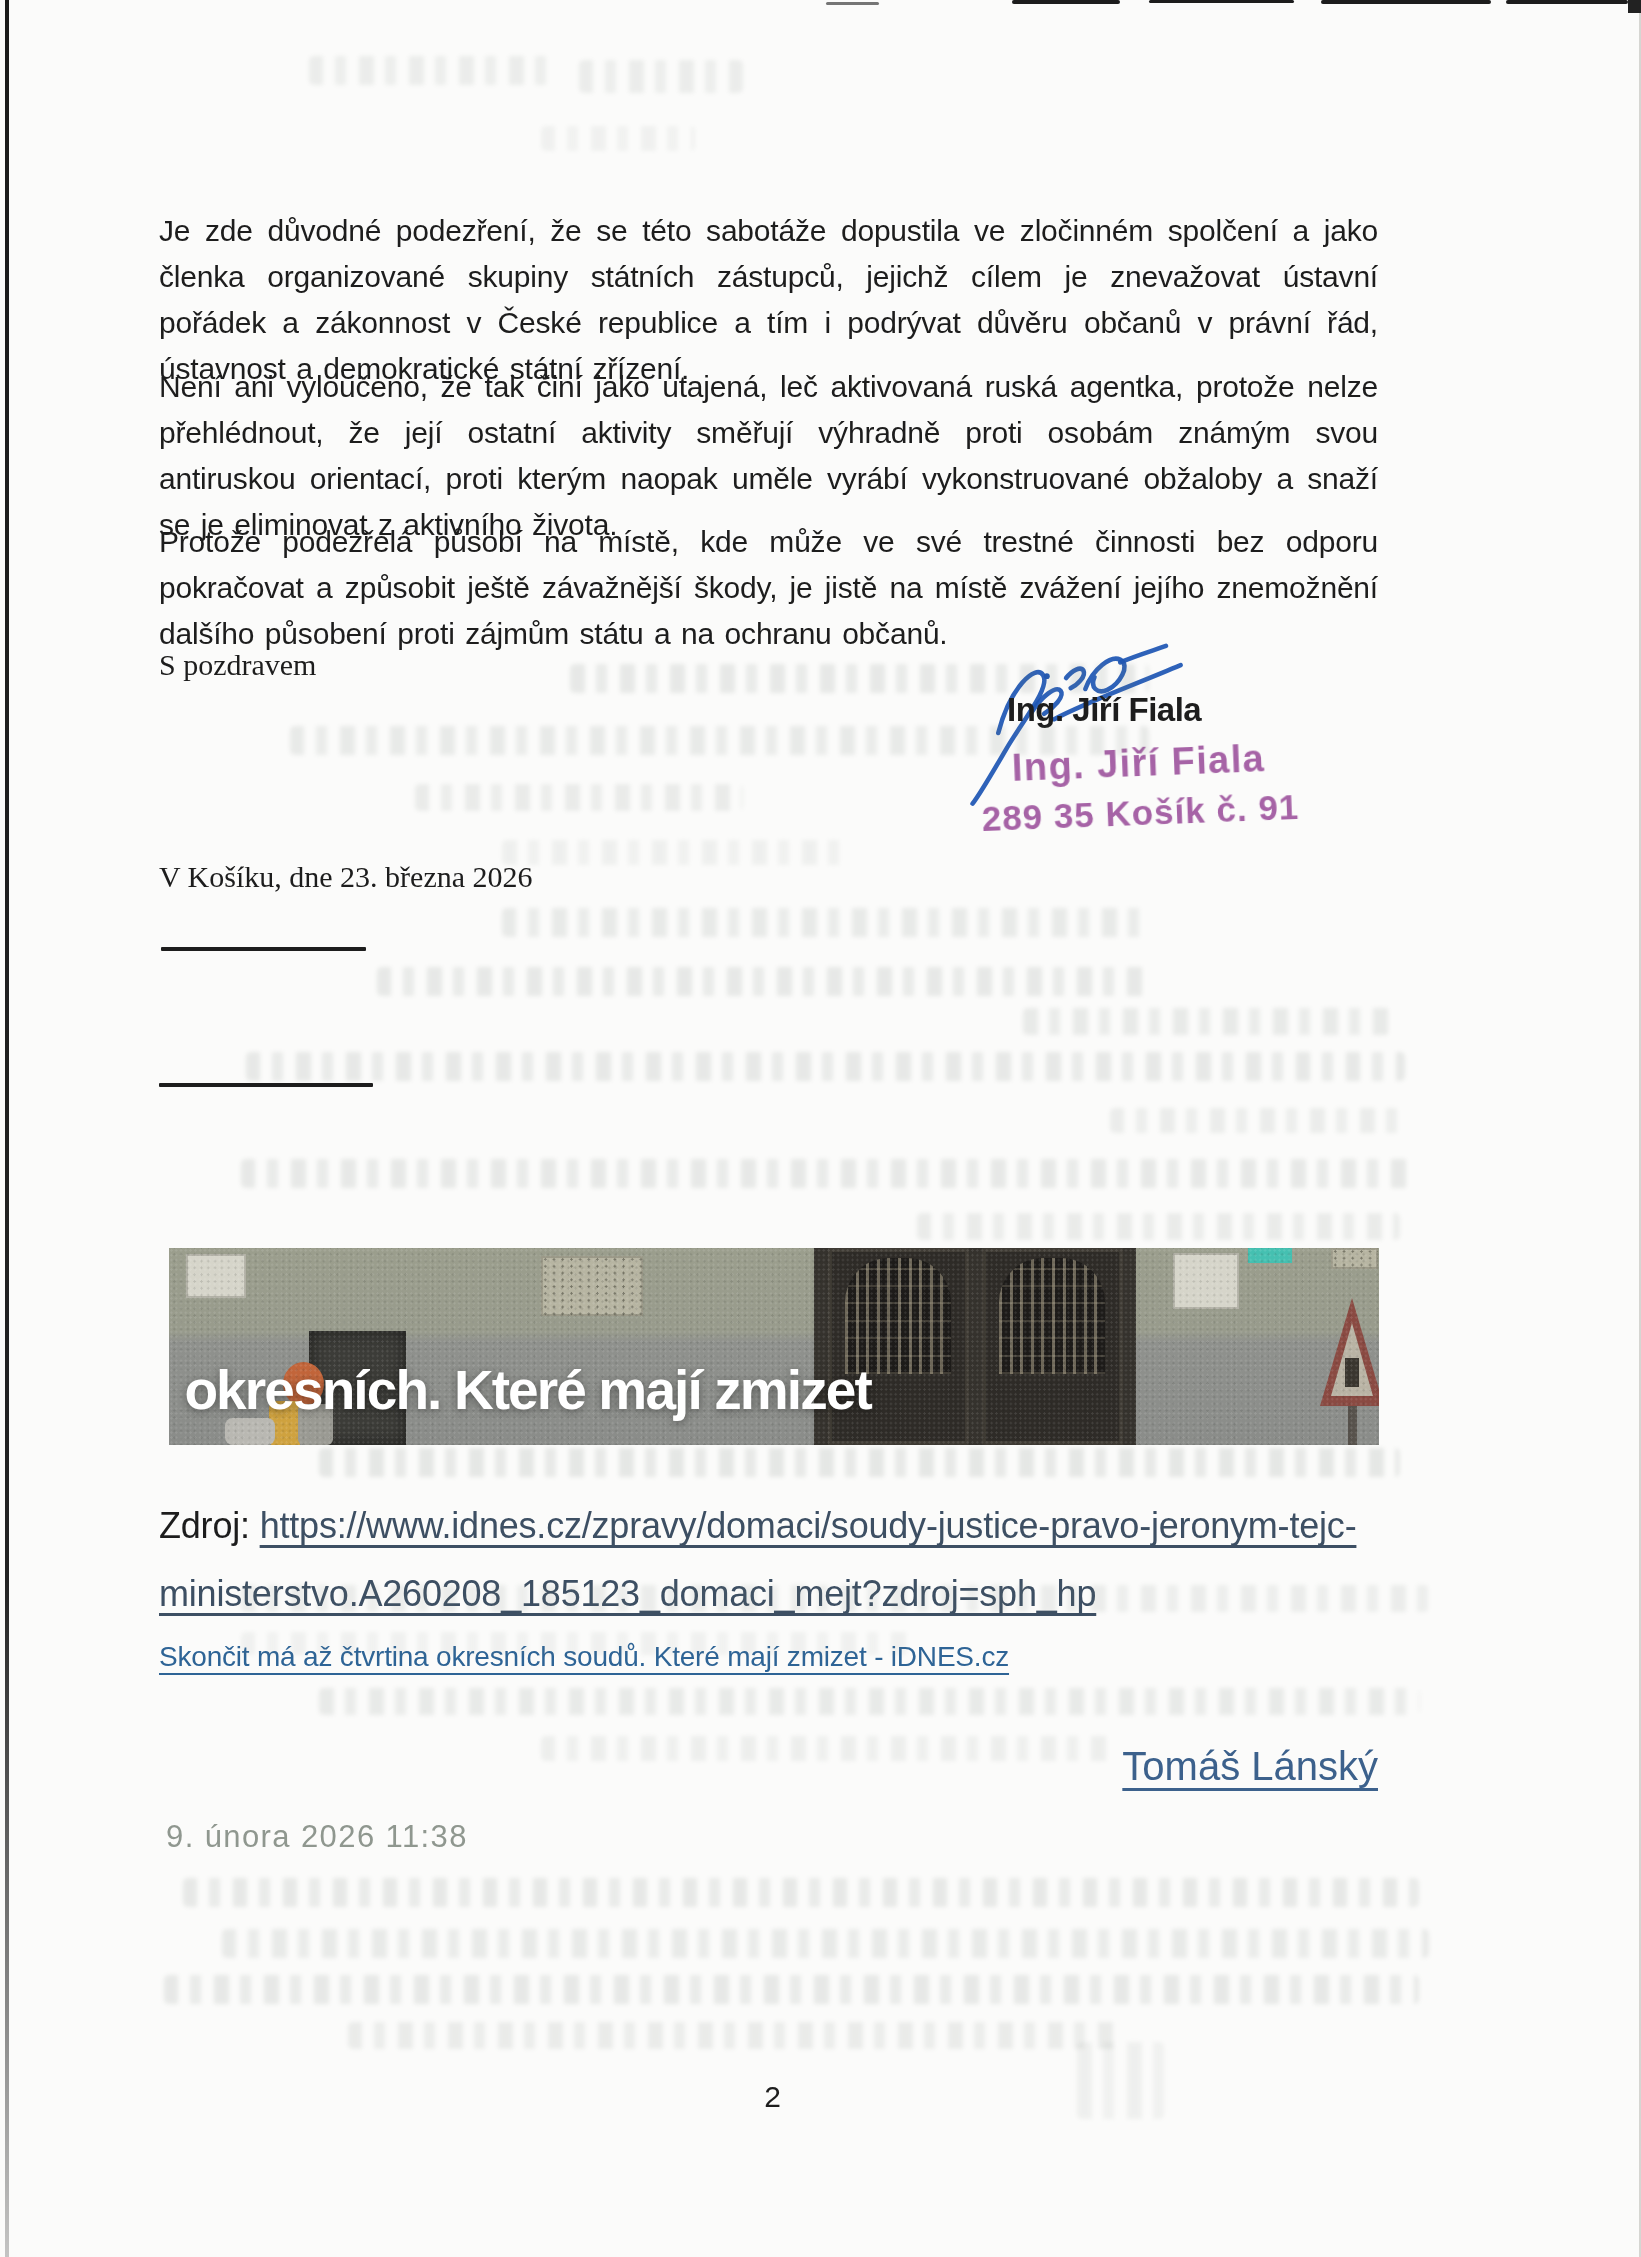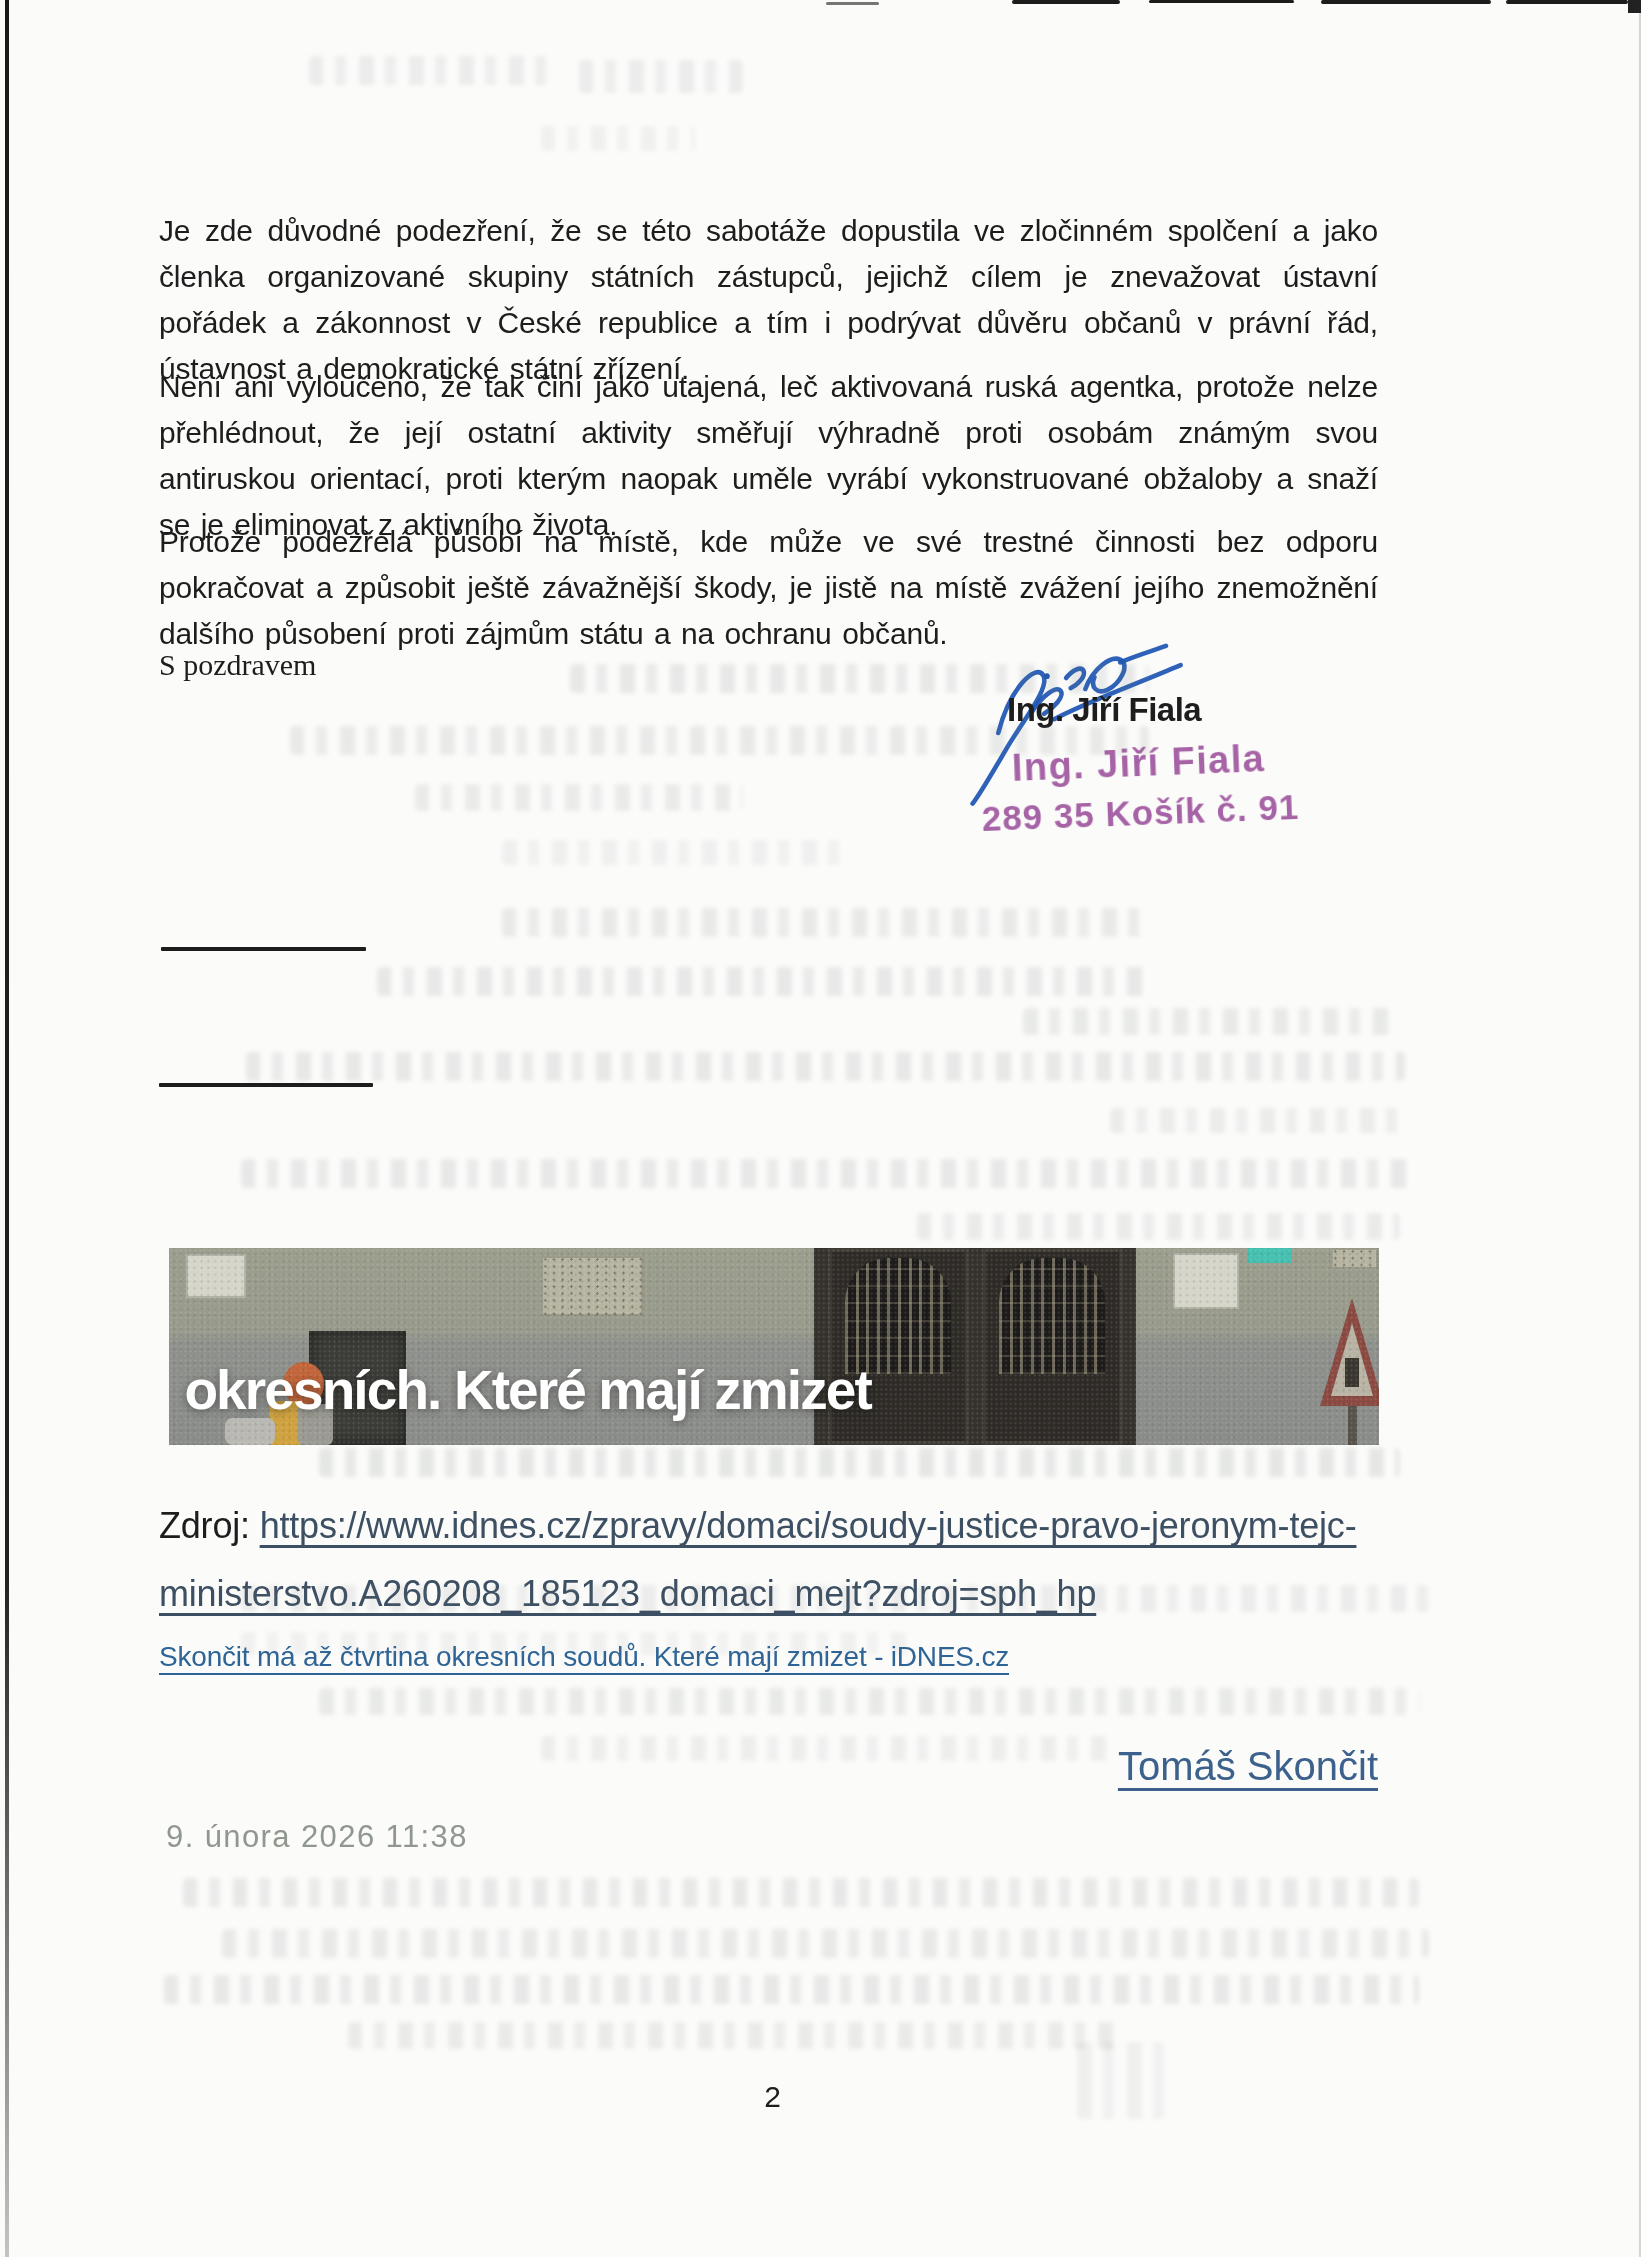--- a/index.html
+++ b/index.html
@@ -112,20 +112,21 @@
     <path d="M118,97 C152,79 204,60 256,38"></path>
     <circle cx="110" cy="50" r="3.2" fill="#1e56b4" stroke="none"></circle>
   </svg>
   <div class="sig-name">Ing. Jiří Fiala</div>
 
   <div class="stamp">
     <div class="s1">Ing. Jiří Fiala</div>
     <div class="s2">289 35 Košík č. 91</div>
   </div>
 
+  <div class="line-text" style="top:857px">V Košíku, dne 23. března 2026</div>
 
   <div class="rule" style="left:161px;top:947px;width:205px"></div>
   <div class="rule" style="left:159px;top:1083px;width:214px"></div>
 
   <div class="banner">
     <div class="plaque light" style="left:17.4px;top:5.8px;width:60px;height:44px"></div>
     <div class="plaque" style="left:372px;top:7.7px;width:102px;height:60px"></div>
     <div class="plaque" style="left:729px;top:4.8px;width:97px;height:64px"></div>
     <div class="plaque light" style="left:1004px;top:4.8px;width:66px;height:56px"></div>
     <div class="teal-plaque" style="left:1079px;top:0;width:44px;height:14.5px"></div>
@@ -161,21 +162,21 @@
   </div>
 
   <div class="zdroj">
     <span>Zdroj:</span>
     <span> </span>
     <span class="url">https://www.idnes.cz/zpravy/domaci/soudy-justice-pravo-jeronym-tejc-ministerstvo.A260208_185123_domaci_mejt?zdroj=sph_hp</span>
   </div>
 
   <div class="related">Skončit má až čtvrtina okresních soudů. Které mají zmizet - iDNES.cz</div>
 
-  <div class="author">Tomáš Skončit</div>
+  <div class="author">Tomáš Lánský</div>
   <div class="published">9. února 2026  11:38</div>
 
   <div class="pagenum">2</div>
 
 <div class="bleed" style="left: 309px; top: 56px; width: 241px; height: 29px; opacity: 0.1;"></div>
     <div class="bleed" style="left: 579px; top: 60px; width: 164px; height: 33px; opacity: 0.1;"></div>
     <div class="bleed" style="left: 541px; top: 126px; width: 154px; height: 25px; opacity: 0.07;"></div>
     <div class="bleed" style="left: 570px; top: 664px; width: 579px; height: 29px; opacity: 0.13;"></div>
     <div class="bleed" style="left: 290px; top: 726px; width: 859px; height: 29px; opacity: 0.12;"></div>
     <div class="bleed" style="left: 415px; top: 784px; width: 328px; height: 27px; opacity: 0.11;"></div>

